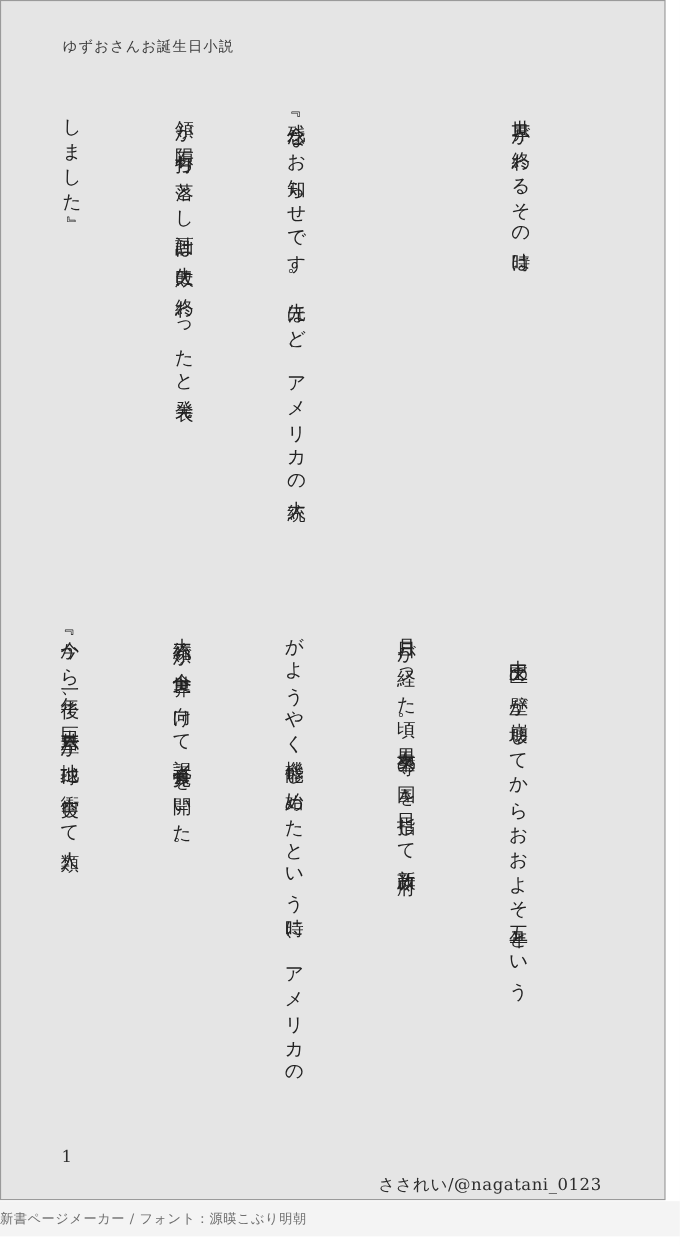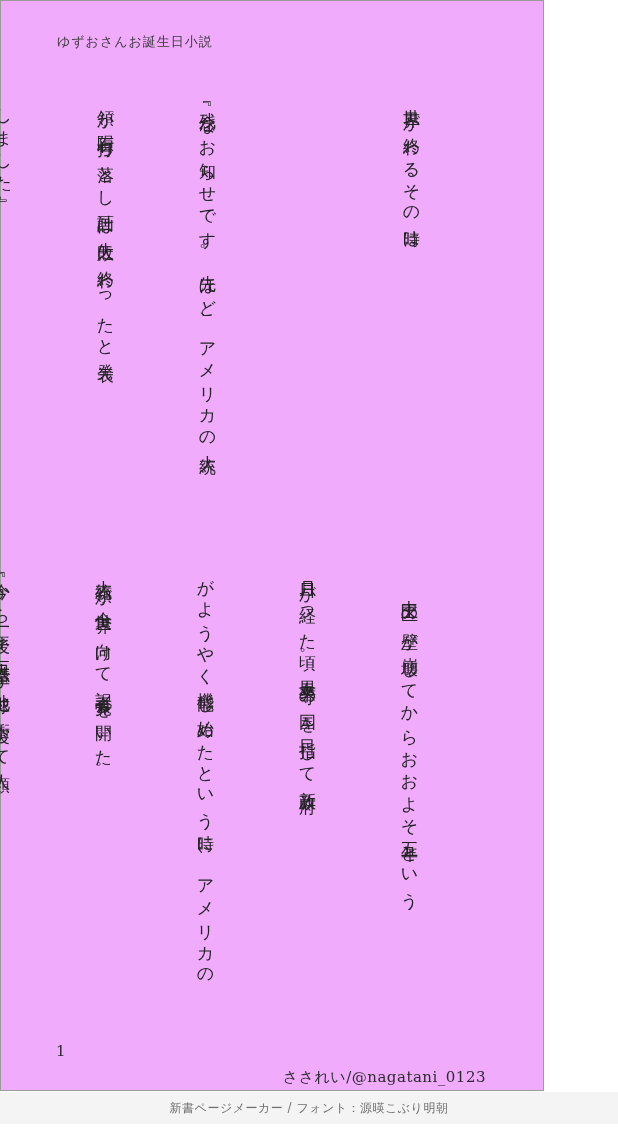--- a/index.html
+++ b/index.html
@@ -7,22 +7,22 @@
   body {
     width: 618px; height: 1132px;
     font-family: "DejaVu Serif", "Liberation Serif", serif;
     position: relative; overflow: hidden;
   }
   .canvas { position: absolute; inset: 0; width: 618px; height: 1132px; }
 
   
   .sheet {
     position: absolute; left: 0; top: 0;
-    width: 544px; height: 1091px;
-    background: #f0abfc;
+    width: 605px; height: 1091px;
+    background: #e5e5e5;
     border: 1px solid #9a9a9a;
   }
 
   .doc-header {
     position: absolute; left: 56px; top: 32px;
     font-size: 13px; color: #3a3a3a; letter-spacing: 1px;
   }
 
   
   .vband {
@@ -49,21 +49,21 @@
   .author-credit {
     position: absolute; right: 57px; top: 1039px;
     font-size: 15px; color: #2c2c2c; letter-spacing: 0.5px; margin-top: 28px;
   }
 
   
   .credit-strip {
     position: absolute; left: 0; top: 1092px;
     width: 618px; height: 32px;
     background: #f4f4f4;
-    display: flex; align-items: center; justify-content: center;
+    display: flex; align-items: center; 
   }
   .credit-strip span {
     font-size: 12px; color: #6e6e6e; letter-spacing: 0.5px;
   }
 </style>
 </head>
 <body>
 
 <div class="canvas">
 

